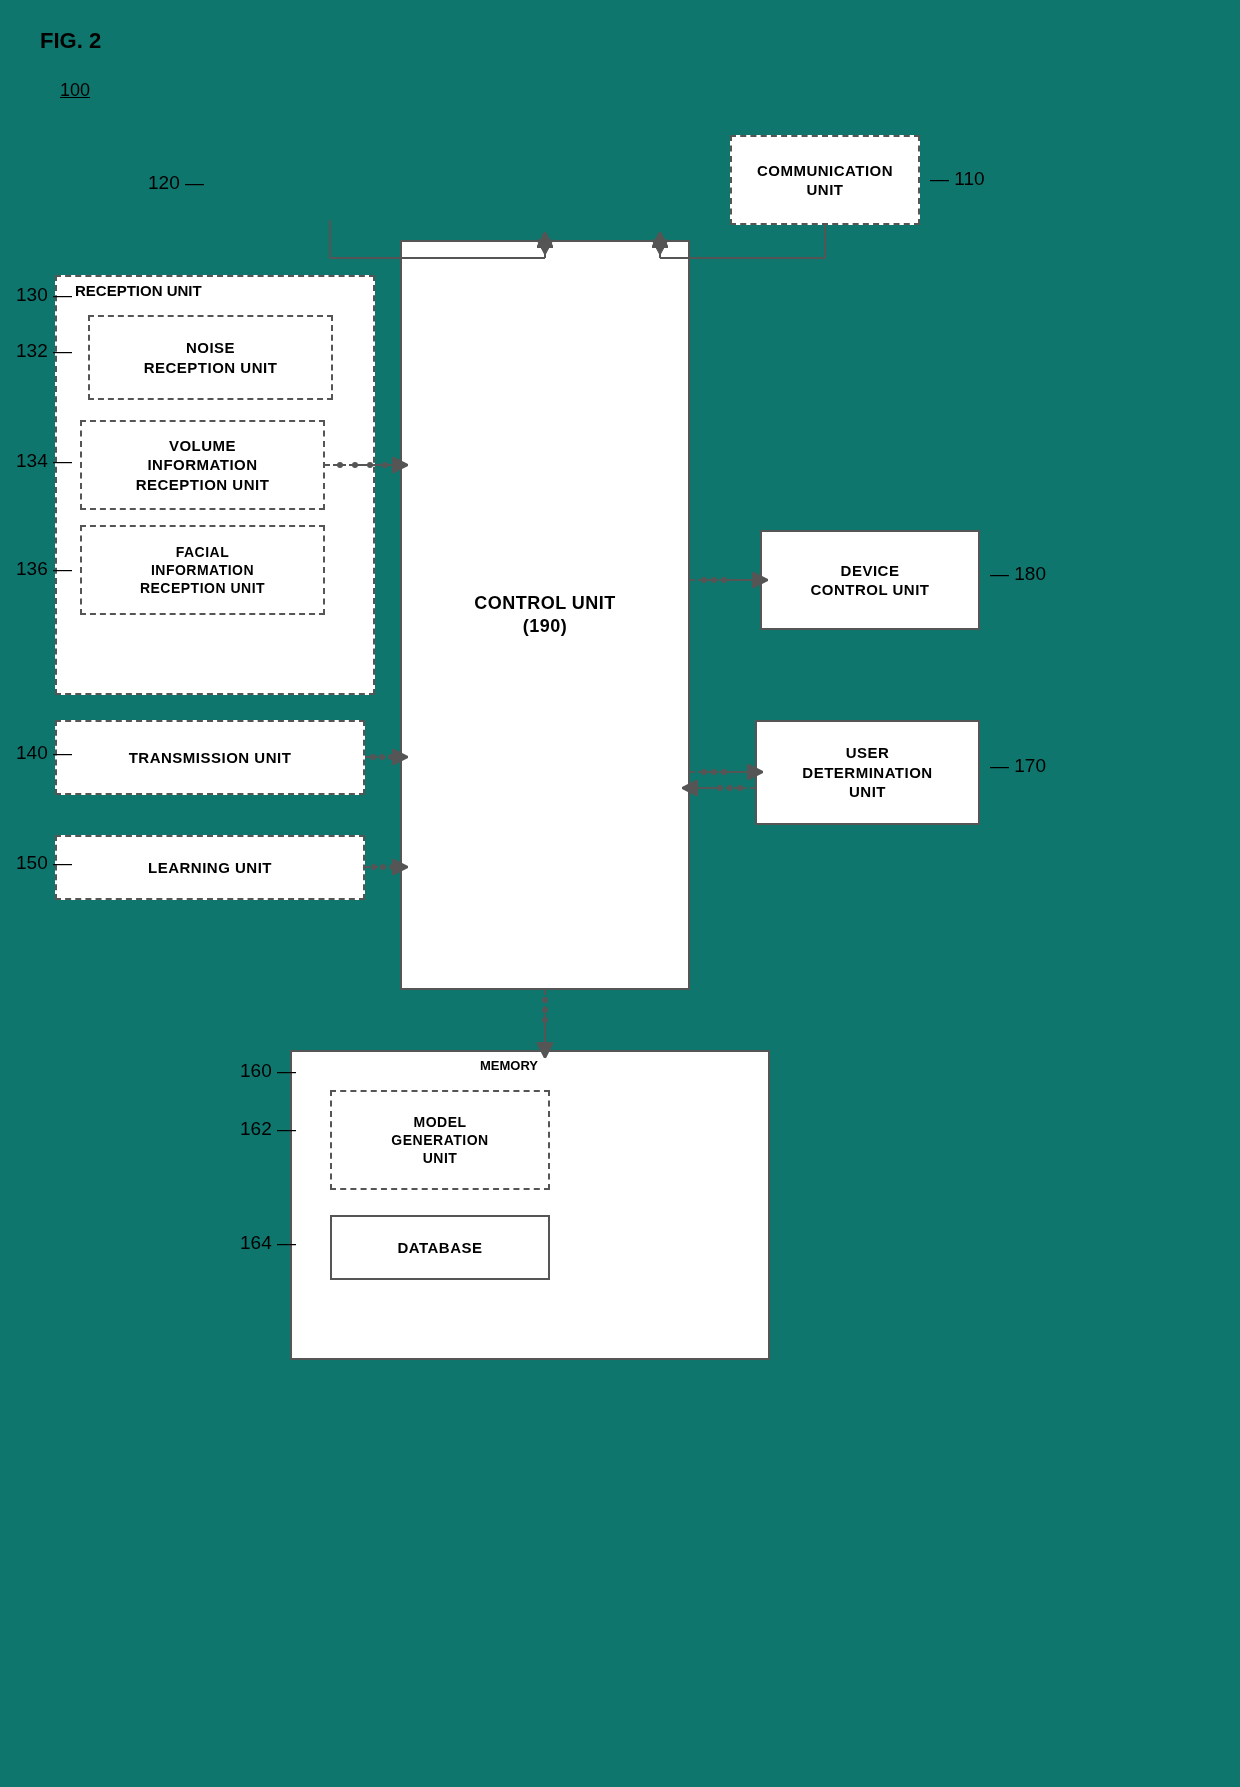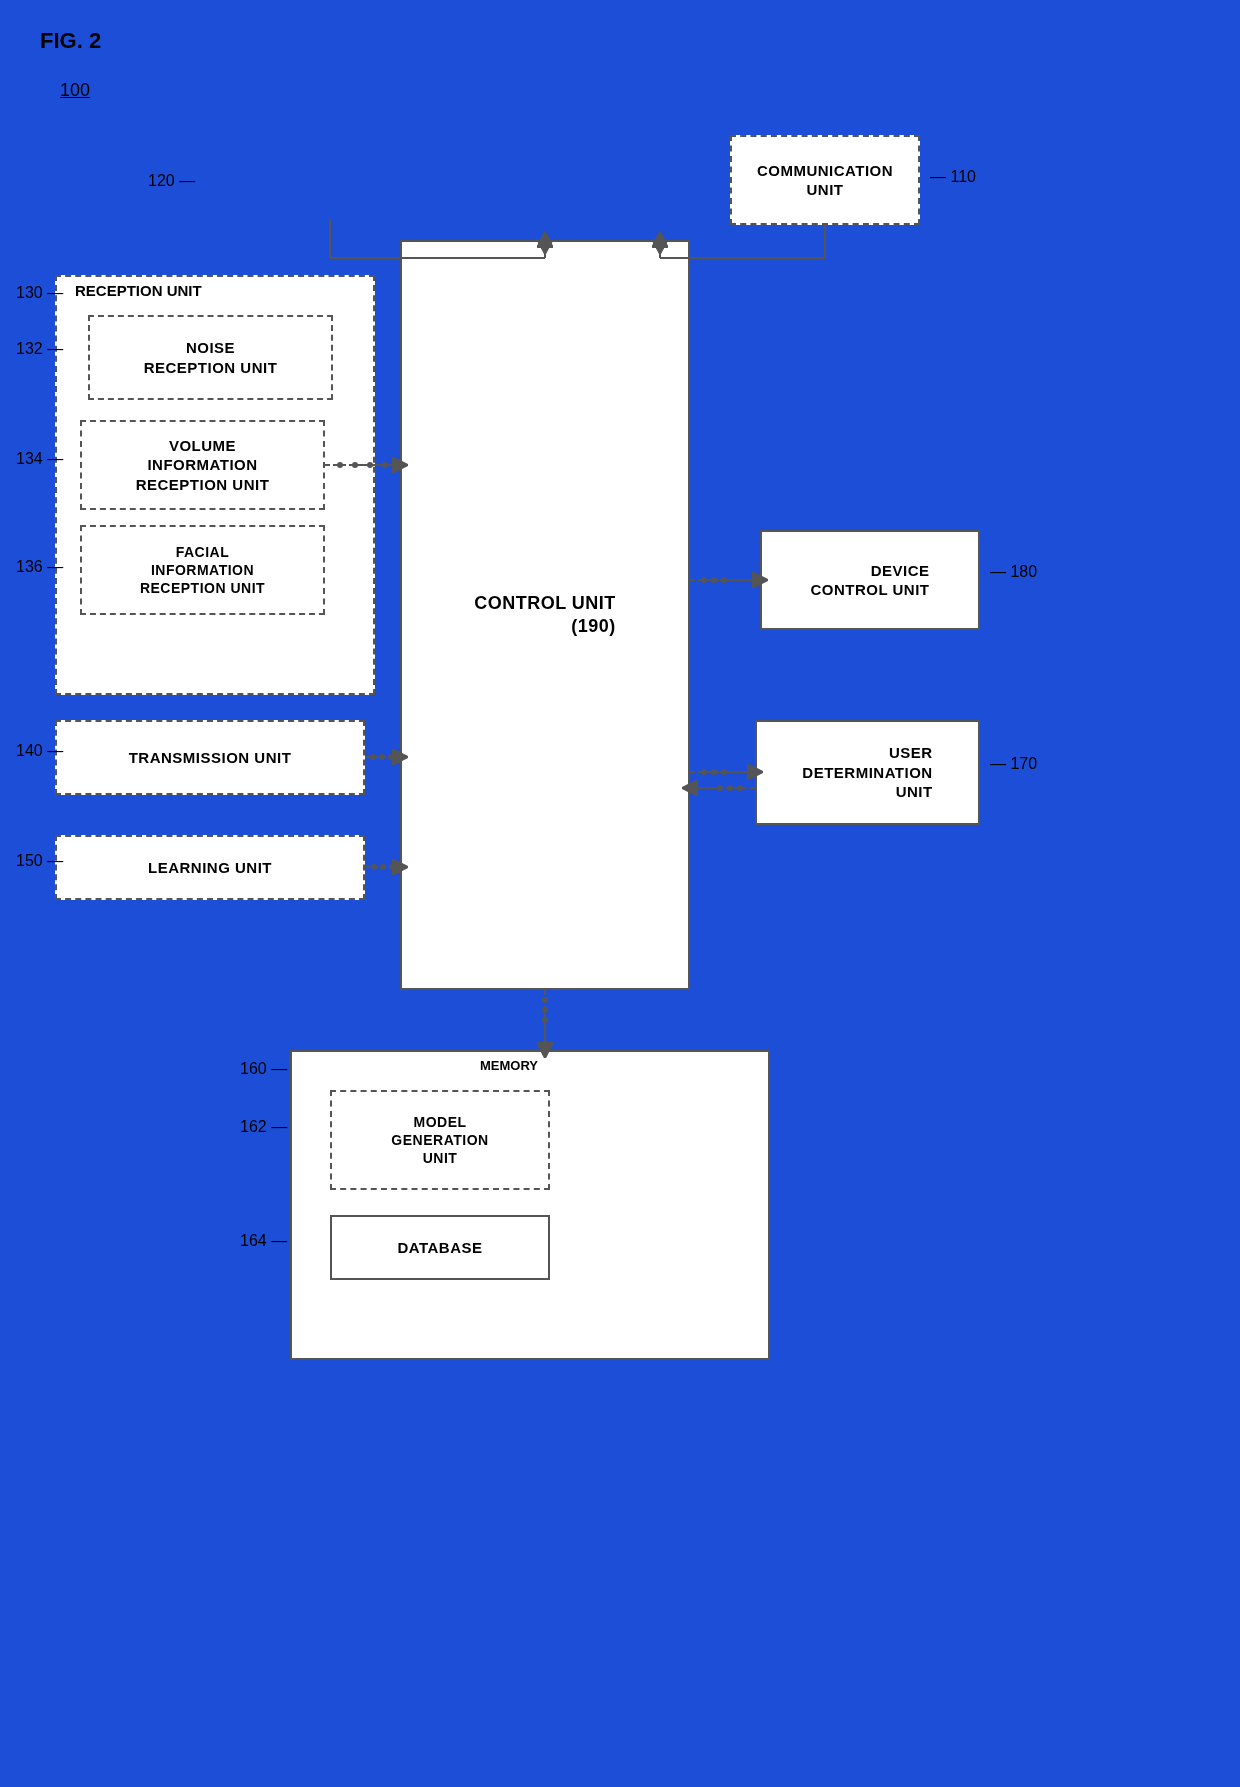--- a/index.html
+++ b/index.html
@@ -9,21 +9,21 @@
       width: 1240px;
       min-height: 1787px;
       position: relative;
       overflow: hidden;
     }
 
     .page-container {
       position: relative;
       width: 1240px;
       height: 1787px;
-      background: #1d4ed8;
+      background: #0f766e;
       padding: 30px;
     }
 
     .fig-label {
       font-size: 22px;
       font-weight: bold;
       position: absolute;
       top: 28px;
       left: 40px;
     }
@@ -51,31 +51,31 @@
       line-height: 1.3;
     }
 
     
     .solid-box {
       border: 2px solid #555;
       position: absolute;
       display: flex;
       align-items: center;
       justify-content: center;
-      text-align: right;
+      text-align: center;
       font-size: 15px;
       font-weight: bold;
       letter-spacing: 0.5px;
       background: #fff;
       line-height: 1.3;
     }
 
     .ref-label {
       position: absolute;
-      font-size: 16px;
+      font-size: 19px;
       font-weight: normal;
     }
 
     
     .arrows-svg {
       position: absolute;
       top: 0;
       left: 0;
       width: 1240px;
       height: 1787px;

